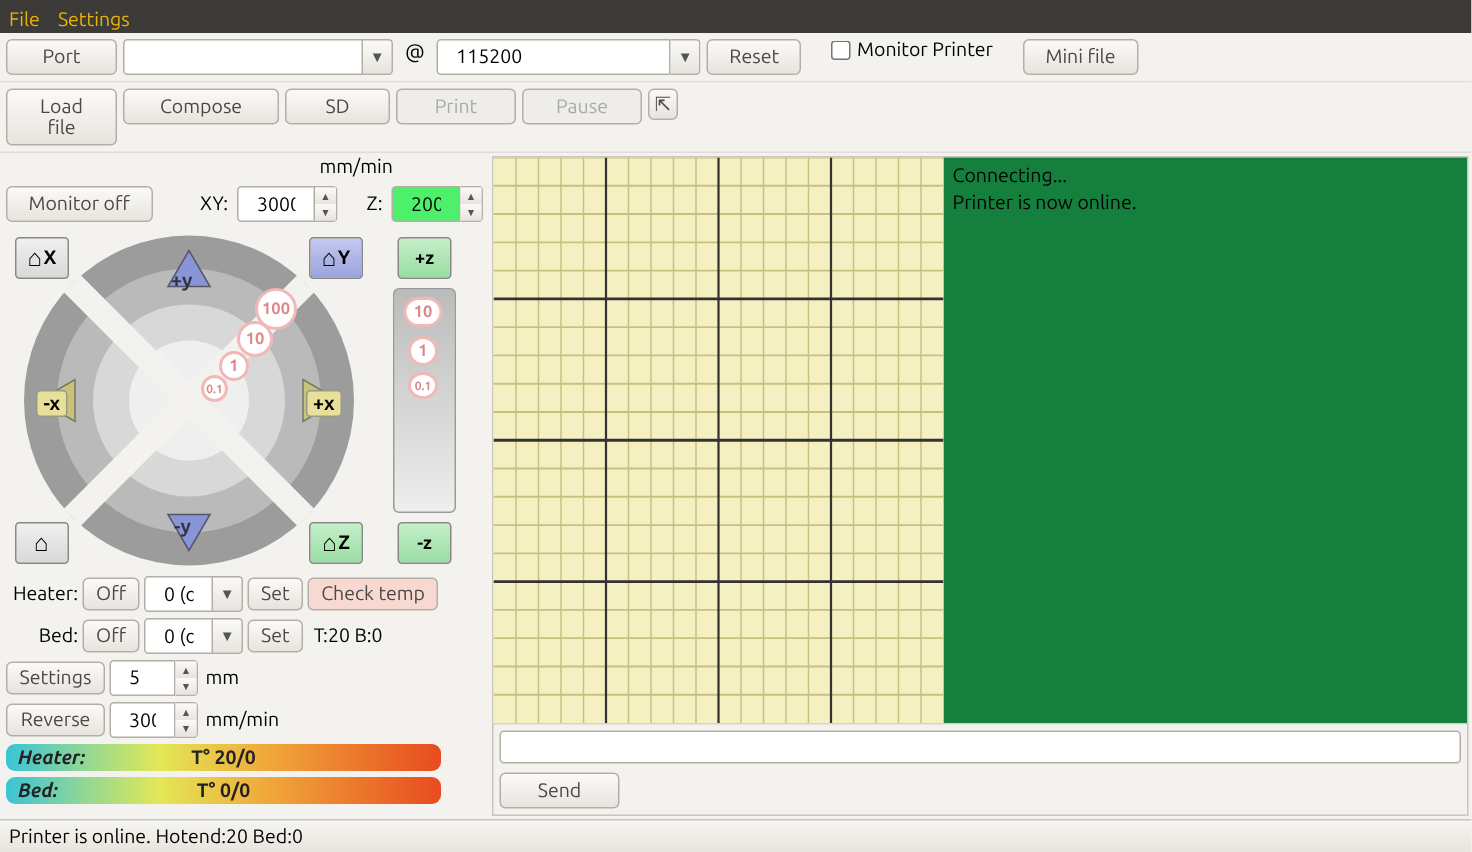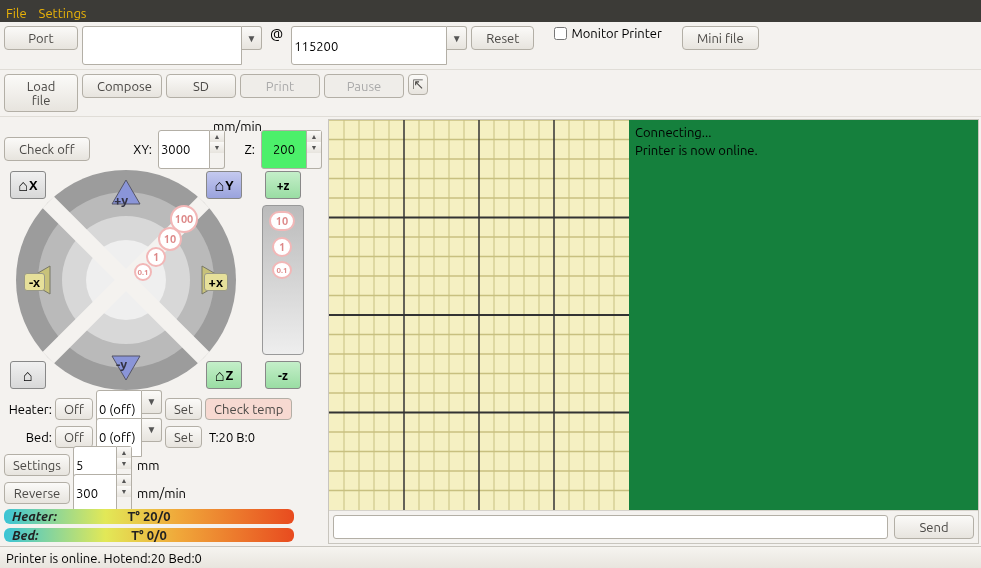--- a/index.html
+++ b/index.html
@@ -3,21 +3,21 @@
 <meta charset="utf-8">
 <style>
 * { box-sizing: border-box; margin: 0; padding: 0; font-family: "Ubuntu", "Segoe UI", sans-serif; font-size: 13px; }
 body { background: #f4f2ef; width: 981px; height: 568px; overflow: hidden; display: flex; flex-direction: column; }
 .menubar { background: #3c3b37; color: #eab308; display: flex; padding: 2px 6px; gap: 12px; height: 22px; align-items: flex-end; }
 .menubar span { cursor: default; }
 .toolbar1, .toolbar2 { display: flex; gap: 4px; padding: 4px; align-items: flex-start; background: #f4f2ef; border-bottom: 1px solid #e0ddd7; }
 .btn { background: linear-gradient(#fbfaf8,#e7e4de); border: 1px solid #b3afa6; border-radius: 4px; padding: 4px 14px; cursor: pointer; color: #4b4946; font-size: 13px; }
 .btn.small { padding: 3px 8px; }
 .btn:disabled { color: #aaa; background:#efede9;}
-input[type=text].combo, input[type=text].num { background: #fff; border: 1px solid #b3afa6; border-radius: 3px 0 0 3px; padding: 3px 2px; height: 39px; }
+input[type=text].combo, input[type=text].num { background: #fff; border: 1px solid #b3afa6; border-radius: 3px 0 0 3px; padding: 3px 12px; height: 24px; }
 .combo-wrap { display:flex; }
 .combo-btn { width:20px; height:24px; background:linear-gradient(#fbfaf8,#e7e4de); border:1px solid #b3afa6; border-left:none; border-radius:0 3px 3px 0; display:flex;align-items:center;justify-content:center;color:#555;font-size:10px;}
 .spinner { display:flex; flex-direction:column; border:1px solid #b3afa6; border-left:none; border-radius:0 3px 3px 0;}
 .spinner div{width:14px;height:11px;background:linear-gradient(#fbfaf8,#e7e4de);display:flex;align-items:center;justify-content:center;font-size:7px;color:#555;cursor:pointer;}
 .at-sign { padding: 0 4px; font-size:14px; }
 .checkbox-row { display:flex; align-items:center; gap:4px; margin-left:16px; }
 .main { flex:1; display:flex; overflow:hidden;}
 .left-panel { width: 326px; display:flex; flex-direction:column; padding:2px 4px;}
 .feed-row { display:flex; align-items:center; gap:6px; height:32px;}
 .feed-row .lbl{min-width:24px;text-align:right;}
@@ -33,21 +33,21 @@
 .step-badge{position:absolute;background:#fff;border:2px solid #f2b7b7;border-radius:50%;color:#d88;font-weight:bold;font-size:11px;display:flex;align-items:center;justify-content:center;}
 .heater-row{display:flex;align-items:center;gap:3px;height:28px;}
 .heater-row .lbl{width:48px;text-align:right;}
 .tempbar{height:18px;background:linear-gradient(90deg,#3ac4d6 0%,#e2e857 35%,#f0a83a 60%,#e84b1f 100%);border-radius:6px;display:flex;align-items:center;padding:0 8px;color:#222;font-size:11px;font-weight:bold;position:relative;margin:2px 0;}
 .tempbar span.name{flex:0 0 70px;font-style:italic;}
 .tempbar span.val{position:absolute;left:50%;transform:translateX(-50%);}
 .right-panel{flex:1;display:flex;flex-direction:column;border:1px solid #c8c5be;margin:2px;}
 .right-top{flex:1;display:flex;}
 .grid-preview{width:300px;background:#f5f0c2;position:relative;border-right:1px solid #999;}
 .console{flex:1;background:#15803d;padding:4px 6px;font-size:13px;line-height:1.35;overflow:auto;}
-.console-input-row{display:flex;gap:6px;padding:4px;border-top:1px solid #d6d3cc;}
+.console-input-row{display:flex;gap:6px;padding:4px;border-top:1px solid #d6d3cc;flex-direction:column;}
 .console-input-row input{flex:1;border:1px solid #b3afa6;border-radius:3px;padding:3px 6px;}
 .statusbar{height:22px;background:linear-gradient(#f6f4f0,#e8e5de);border-top:1px solid #c8c5be;padding:2px 6px;font-size:13px;display:flex;align-items:center;}
 .mm-label{font-size:13px;padding-left:2px;}
 .feed-header{display:flex;justify-content:flex-end;padding-right:60px;font-size:13px;height:16px;}
 </style>
 </head>
 <body>
 
 <div class="menubar">
   <span>File</span>
@@ -68,35 +68,35 @@
   <button class="btn">Reset</button>
   <div class="checkbox-row">
     <input type="checkbox" style="">
     <span>Monitor Printer</span>
   </div>
   <button class="btn" style="margin-left:16px">Mini file</button>
 </div>
 
 <div class="toolbar2">
   <button class="btn" style="width:74px">Load file</button>
-  <button class="btn" style="width:80px">Compose</button>
+  <button class="btn" style="width:104px">Compose</button>
   <button class="btn" style="width:70px">SD</button>
   <button class="btn" style="width:80px" disabled="">Print</button>
   <button class="btn" style="width:80px" disabled="">Pause</button>
   <button class="btn small" style="width:20px;padding:2px">⇱</button>
 </div>
 
 <div class="main">
 
   <div class="left-panel">
     <div class="feed-header">
         <span>mm/min</span>
       </div>
     <div class="feed-row">
-      <button class="btn">Check off</button>
+      <button class="btn">Monitor off</button>
       <div style="flex:1"></div>
       <span class="lbl">XY:</span>
       <div class="combo-wrap">
         <input type="text" class="num" style="width: 52px;" value="3000">
         <div class="spinner">
             <div>▲</div>
             <div>▼</div>
           </div>
       </div>
       <span class="lbl">Z:</span>

